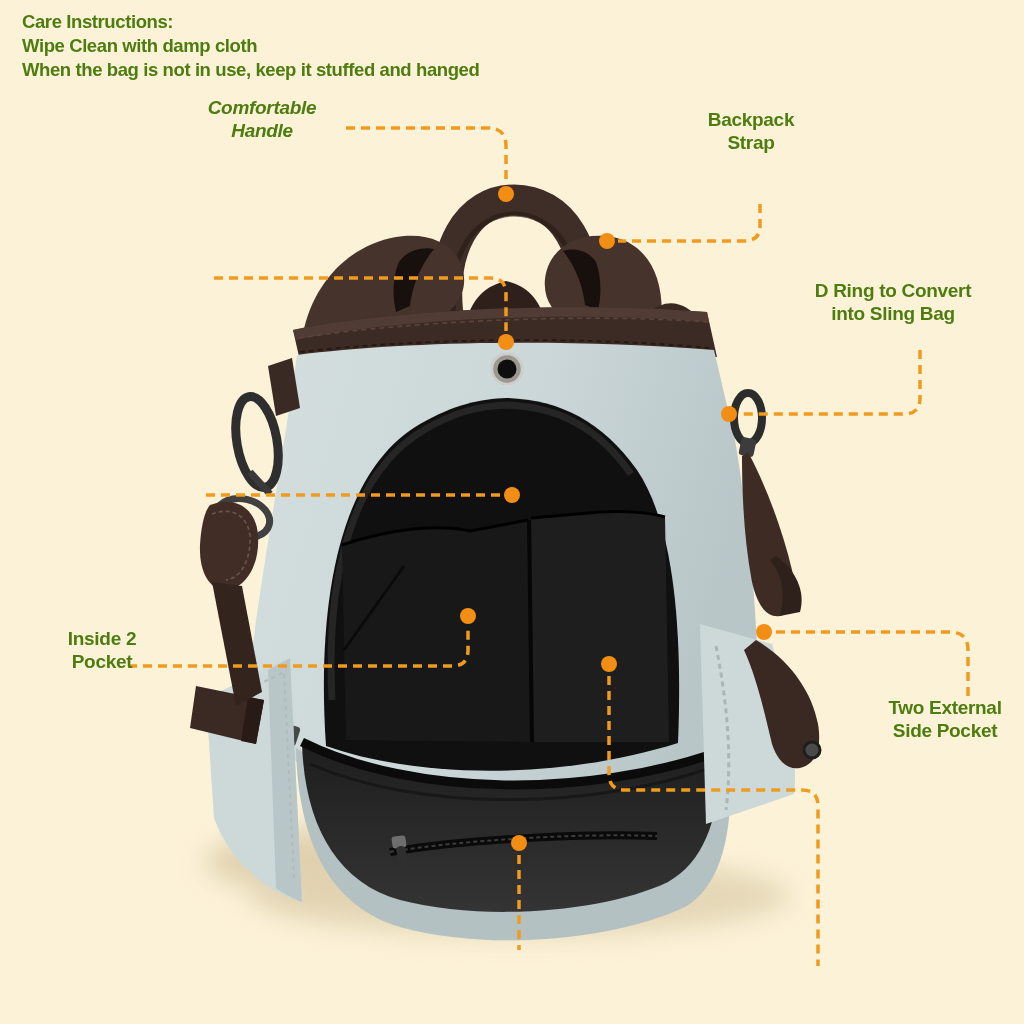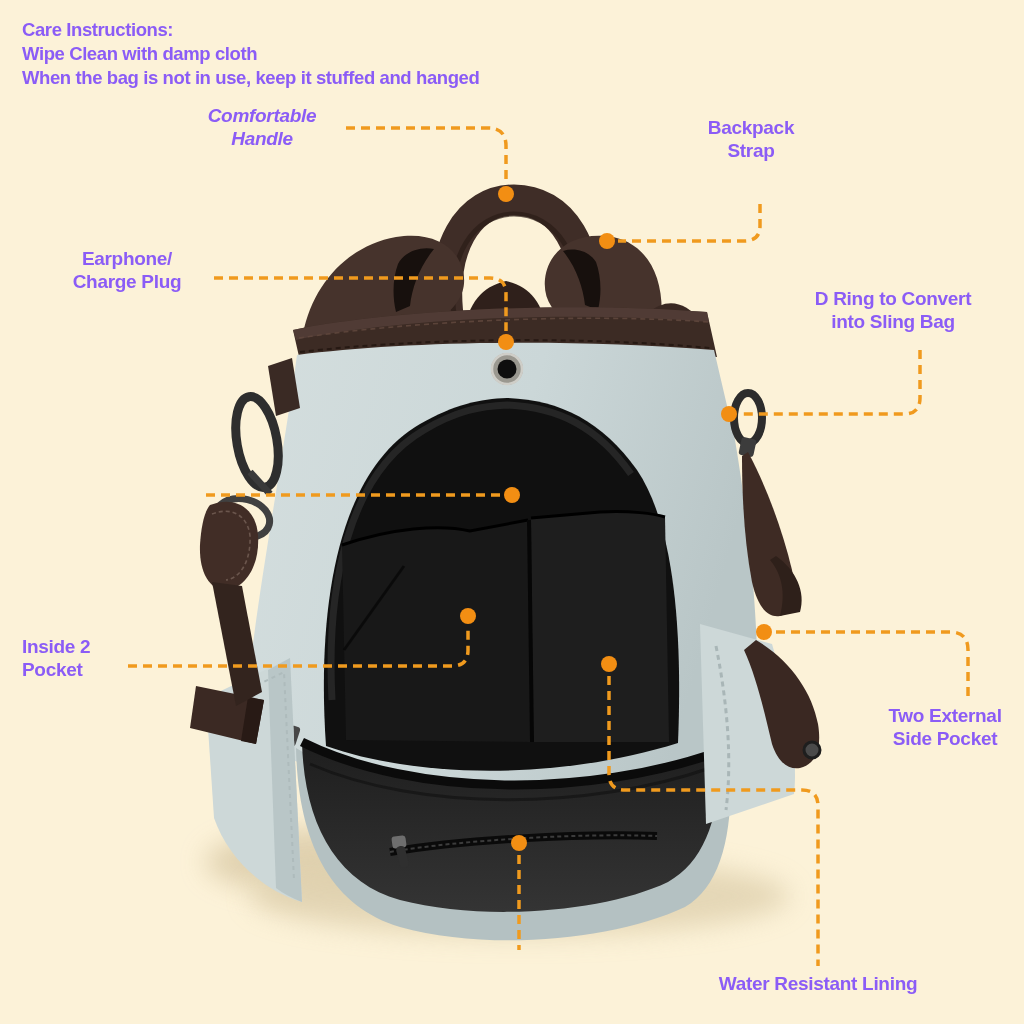--- a/index.html
+++ b/index.html
@@ -6,42 +6,41 @@
   .stage{
     position:relative;
     width:1024px;height:1024px;
     background:#FCF2D8;
     overflow:hidden;
     font-family:"Liberation Sans", sans-serif;
   }
   .stage svg{position:absolute;left:0;top:0;}
   .txt{
     position:absolute;
-    color:#8b5cf6;
+    color:#4d7c0f;
     font-weight:700;
     white-space:pre-line;
-    margin-top:8px;
   }
   .care{
     left:22px;top:10px;width:640px;
     font-size:18.5px;line-height:24px;
     letter-spacing:-0.4px;
     text-align:left;
   }
   .lbl{
     font-size:19px;line-height:22.5px;
     letter-spacing:-0.3px;
     text-align:center;
   }
   .lbl-handle {left:162px;top:97px;width:200px;font-style:italic;}
   .lbl-strap  {left:671px;top:109px;width:160px;}
   .lbl-earphone{left:27px;top:240px;width:200px;}
   .lbl-dring  {left:783px;top:280px;width:220px;}
   .lbl-laptop {left:3px;top:467px;width:200px;}
-  .lbl-inside {left:22px;top:628px;width:160px;text-align:left;}
+  .lbl-inside {left:22px;top:628px;width:160px;text-align:center;}
   .lbl-side   {left:845px;top:697px;width:200px;}
   .lbl-zipper {left:400px;top:955px;width:220px;}
   .lbl-lining {left:668px;top:965px;width:300px;}
 </style>
 </head>
 <body>
 
 <div class="stage">
 
 <svg width="1024" height="1024" viewBox="0 0 1024 1024">
@@ -181,22 +180,19 @@
   </g>
 </svg>
 
   <div class="txt care">Care Instructions:
 Wipe Clean with damp cloth
 When the bag is not in use, keep it stuffed and hanged</div>
   <div class="txt lbl lbl-handle">Comfortable
 Handle</div>
   <div class="txt lbl lbl-strap">Backpack
 Strap</div>
-  <div class="txt lbl lbl-earphone">Earphone/
-Charge Plug</div>
   <div class="txt lbl lbl-dring">D Ring to Convert
 into Sling Bag</div>
   <div class="txt lbl lbl-inside">Inside 2
 Pocket</div>
   <div class="txt lbl lbl-side">Two External
 Side Pocket</div>
-  <div class="txt lbl lbl-lining">Water Resistant Lining</div>
 </div>
 
 </body></html>

